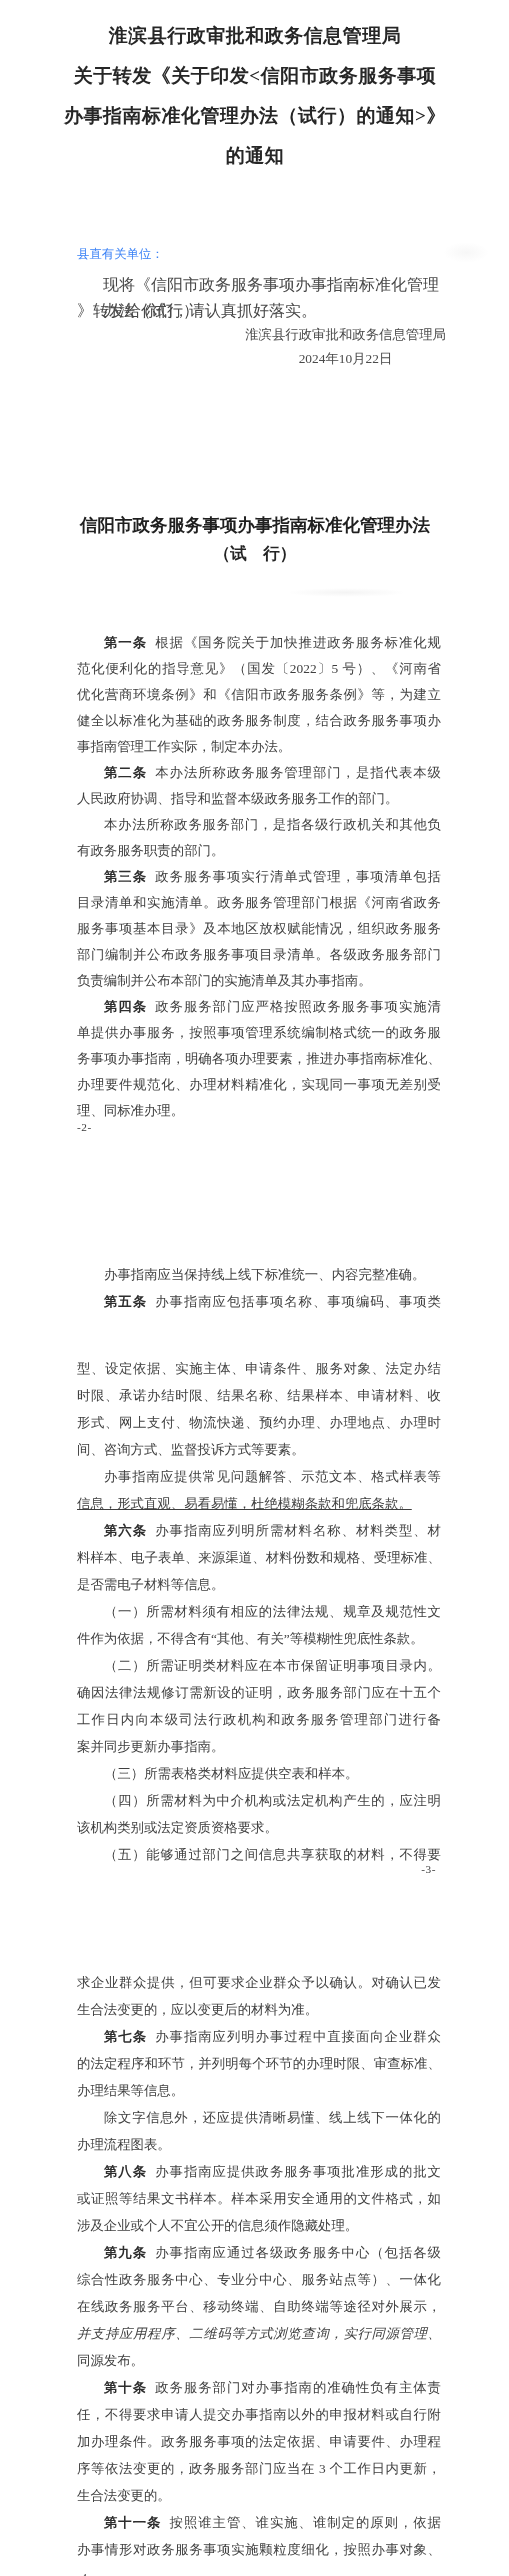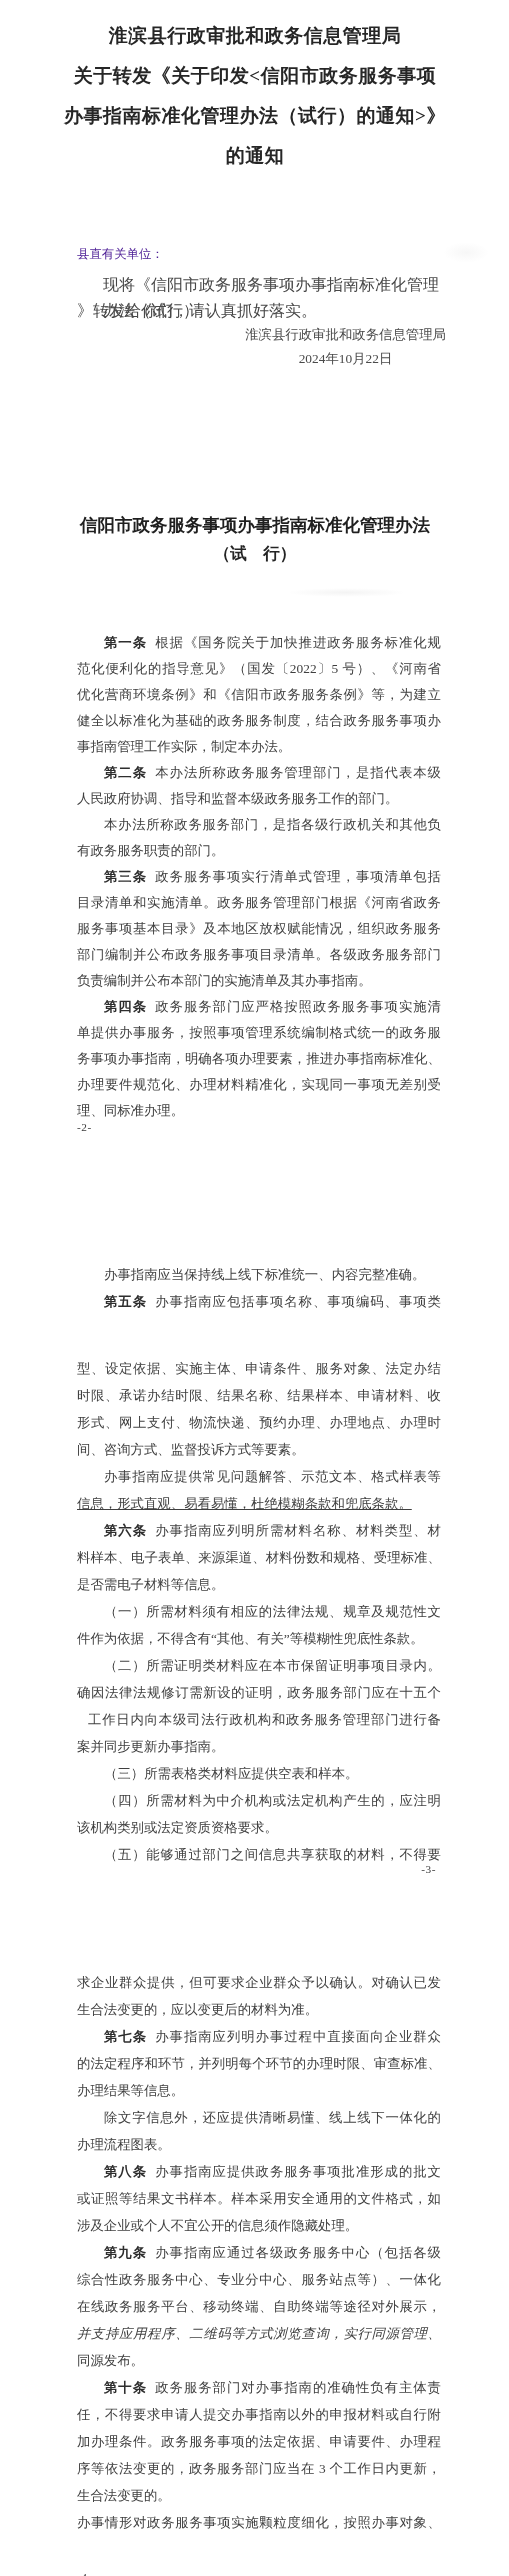--- a/index.html
+++ b/index.html
@@ -13,21 +13,21 @@
     overflow:hidden;
   }
   .abs{position:absolute;}
   
   .letter-title{left:0;top:15.5px;width:510px;text-align:center;}
   .letter-title .tline{
     height:40px;line-height:40px;
     font-size:19px;font-weight:bold;color:#262626;letter-spacing:0.5px;
   }
   
-  .salutation{left:77px;top:246px;font-size:12.4px;color:#4c1d95;}
+  .salutation{left:77px;top:246px;font-size:12.4px;color:#3b82f6;}
   .letter-body{left:77px;top:272px;width:364px;}
   .letter-body .line{height:26px;line-height:26px;font-size:16px;color:#474747;}
   .letter-body .line.indent{padding-left:26px;}
   .signature{top:326px;right:64px;font-size:13.4px;color:#4a4a4a;}
   .datefield{top:350px;right:64px;width:201px;text-align:center;font-size:13.4px;color:#4a4a4a;}
   
   .reg-title{
     left:0;top:513px;width:510px;text-align:center;
     font-size:17.5px;font-weight:bold;color:#1f1f1f;
     font-family:"Liberation Sans","DejaVu Sans",sans-serif;letter-spacing:0px;
@@ -117,21 +117,21 @@
         <div class="line short" style="line-height: 27px; height: 27px;">间、咨询方式、监督投诉方式等要素。</div>
         <div class="line indent" style="line-height: 27px; height: 27px;">办事指南应提供常见问题解答、示范文本、格式样表等</div>
         <div class="line short" style="line-height: 27px; height: 27px; text-decoration: underline;">信息，形式直观、易看易懂，杜绝模糊条款和兜底条款。</div>
         <div class="line indent" style="line-height: 27px; height: 27px;"><b class="lead">第六条</b><span>办事指南应列明所需材料名称、材料类型、材</span></div>
         <div class="line" style="line-height: 27px; height: 27px;">料样本、电子表单、来源渠道、材料份数和规格、受理标准、</div>
         <div class="line short" style="line-height: 27px; height: 27px;">是否需电子材料等信息。</div>
         <div class="line indent" style="line-height: 27px; height: 27px;">（一）所需材料须有相应的法律法规、规章及规范性文</div>
         <div class="line short" style="line-height: 27px; height: 27px;">件作为依据，不得含有“其他、有关”等模糊性兜底性条款。</div>
         <div class="line indent" style="line-height: 27px; height: 27px;">（二）所需证明类材料应在本市保留证明事项目录内。</div>
         <div class="line" style="line-height: 27px; height: 27px;">确因法律法规修订需新设的证明，政务服务部门应在十五个</div>
-        <div class="line" style="line-height: 27px; height: 27px; margin-left: 11px;">工作日内向本级司法行政机构和政务服务管理部门进行备</div>
+        <div class="line" style="line-height: 27px; height: 27px;">工作日内向本级司法行政机构和政务服务管理部门进行备</div>
         <div class="line short" style="line-height: 27px; height: 27px;">案并同步更新办事指南。</div>
         <div class="line short indent" style="line-height: 27px; height: 27px;">（三）所需表格类材料应提供空表和样本。</div>
         <div class="line indent" style="line-height: 27px; height: 27px;">（四）所需材料为中介机构或法定机构产生的，应注明</div>
         <div class="line short" style="line-height: 27px; height: 27px;">该机构类别或法定资质资格要求。</div>
         <div class="line indent" style="line-height: 27px; height: 27px;">（五）能够通过部门之间信息共享获取的材料，不得要</div>
       </div>
       <div class="abs block" style="top: 1969px;">
         <div class="line" style="line-height: 27px; height: 27px;">求企业群众提供，但可要求企业群众予以确认。对确认已发</div>
         <div class="line short" style="line-height: 27px; height: 27px;">生合法变更的，应以变更后的材料为准。</div>
         <div class="line indent" style="line-height: 27px; height: 27px;"><b class="lead">第七条</b><span>办事指南应列明办事过程中直接面向企业群众</span></div>
@@ -145,20 +145,21 @@
         <div class="line indent" style="line-height: 27px; height: 27px;"><b class="lead">第九条</b><span>办事指南应通过各级政务服务中心（包括各级</span></div>
         <div class="line" style="line-height: 27px; height: 27px;">综合性政务服务中心、专业分中心、服务站点等）、一体化</div>
         <div class="line" style="line-height: 27px; height: 27px;">在线政务服务平台、移动终端、自助终端等途径对外展示，</div>
         <div class="line" style="line-height: 27px; height: 27px; font-style: italic;">并支持应用程序、二维码等方式浏览查询，实行同源管理、</div>
         <div class="line short" style="line-height: 27px; height: 27px;">同源发布。</div>
         <div class="line indent" style="line-height: 27px; height: 27px;"><b class="lead">第十条</b><span>政务服务部门对办事指南的准确性负有主体责</span></div>
         <div class="line" style="line-height: 27px; height: 27px;">任，不得要求申请人提交办事指南以外的申报材料或自行附</div>
         <div class="line" style="line-height: 27px; height: 27px;">加办理条件。政务服务事项的法定依据、申请要件、办理程</div>
         <div class="line" style="line-height: 27px; height: 27px;">序等依法变更的，政务服务部门应当在 3 个工作日内更新，</div>
         <div class="line short" style="line-height: 27px; height: 27px;">生合法变更的。</div>
+        <div class="line indent" style="line-height: 27px; height: 27px;"><b class="lead">第十一条</b><span>按照谁主管、谁实施、谁制定的原则，依据</span></div>
         <div class="line" style="line-height: 27px; height: 27px;">办事情形对政务服务事项实施颗粒度细化，按照办事对象、</div>
       </div>
     </div>
   <div id="page-markers">
       <div class="abs page-marker left" style="top: 1121px;">-2-</div>
       <div class="abs page-marker right" style="top: 1863px;">-3-</div>
       <div class="abs page-marker left" style="top: 2571px;">-4-</div>
     </div>
 
   <div class="abs artifact smudge1"></div>

